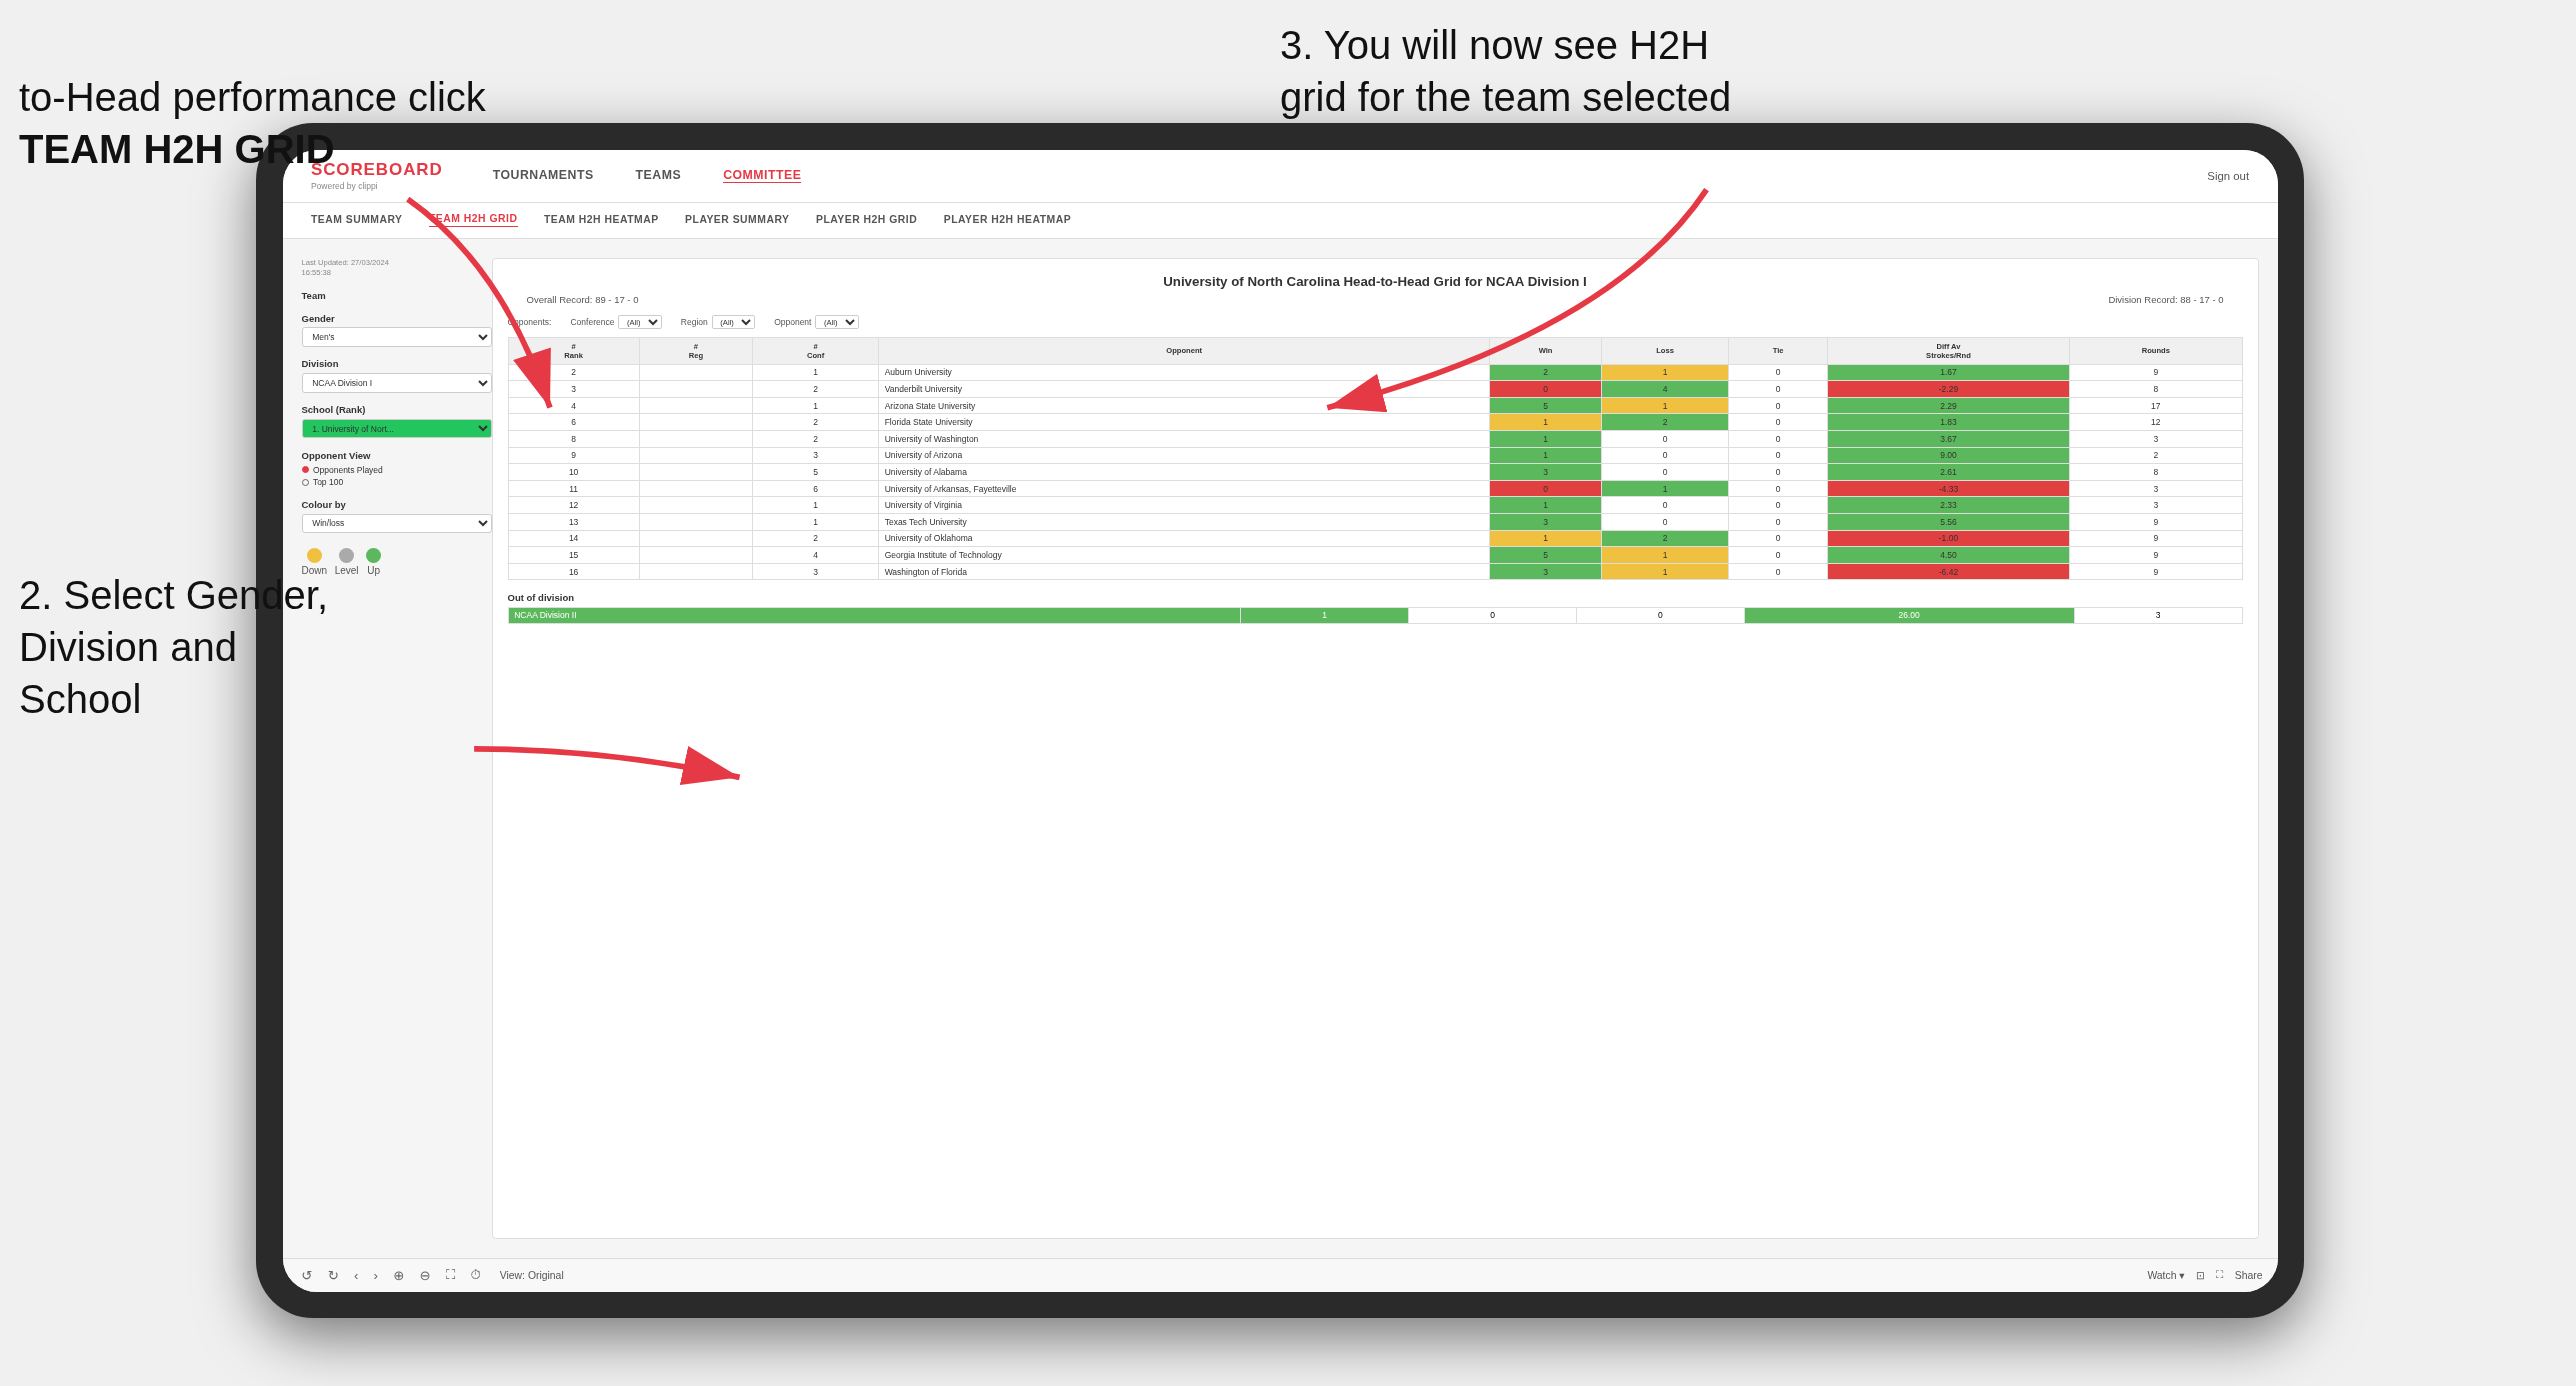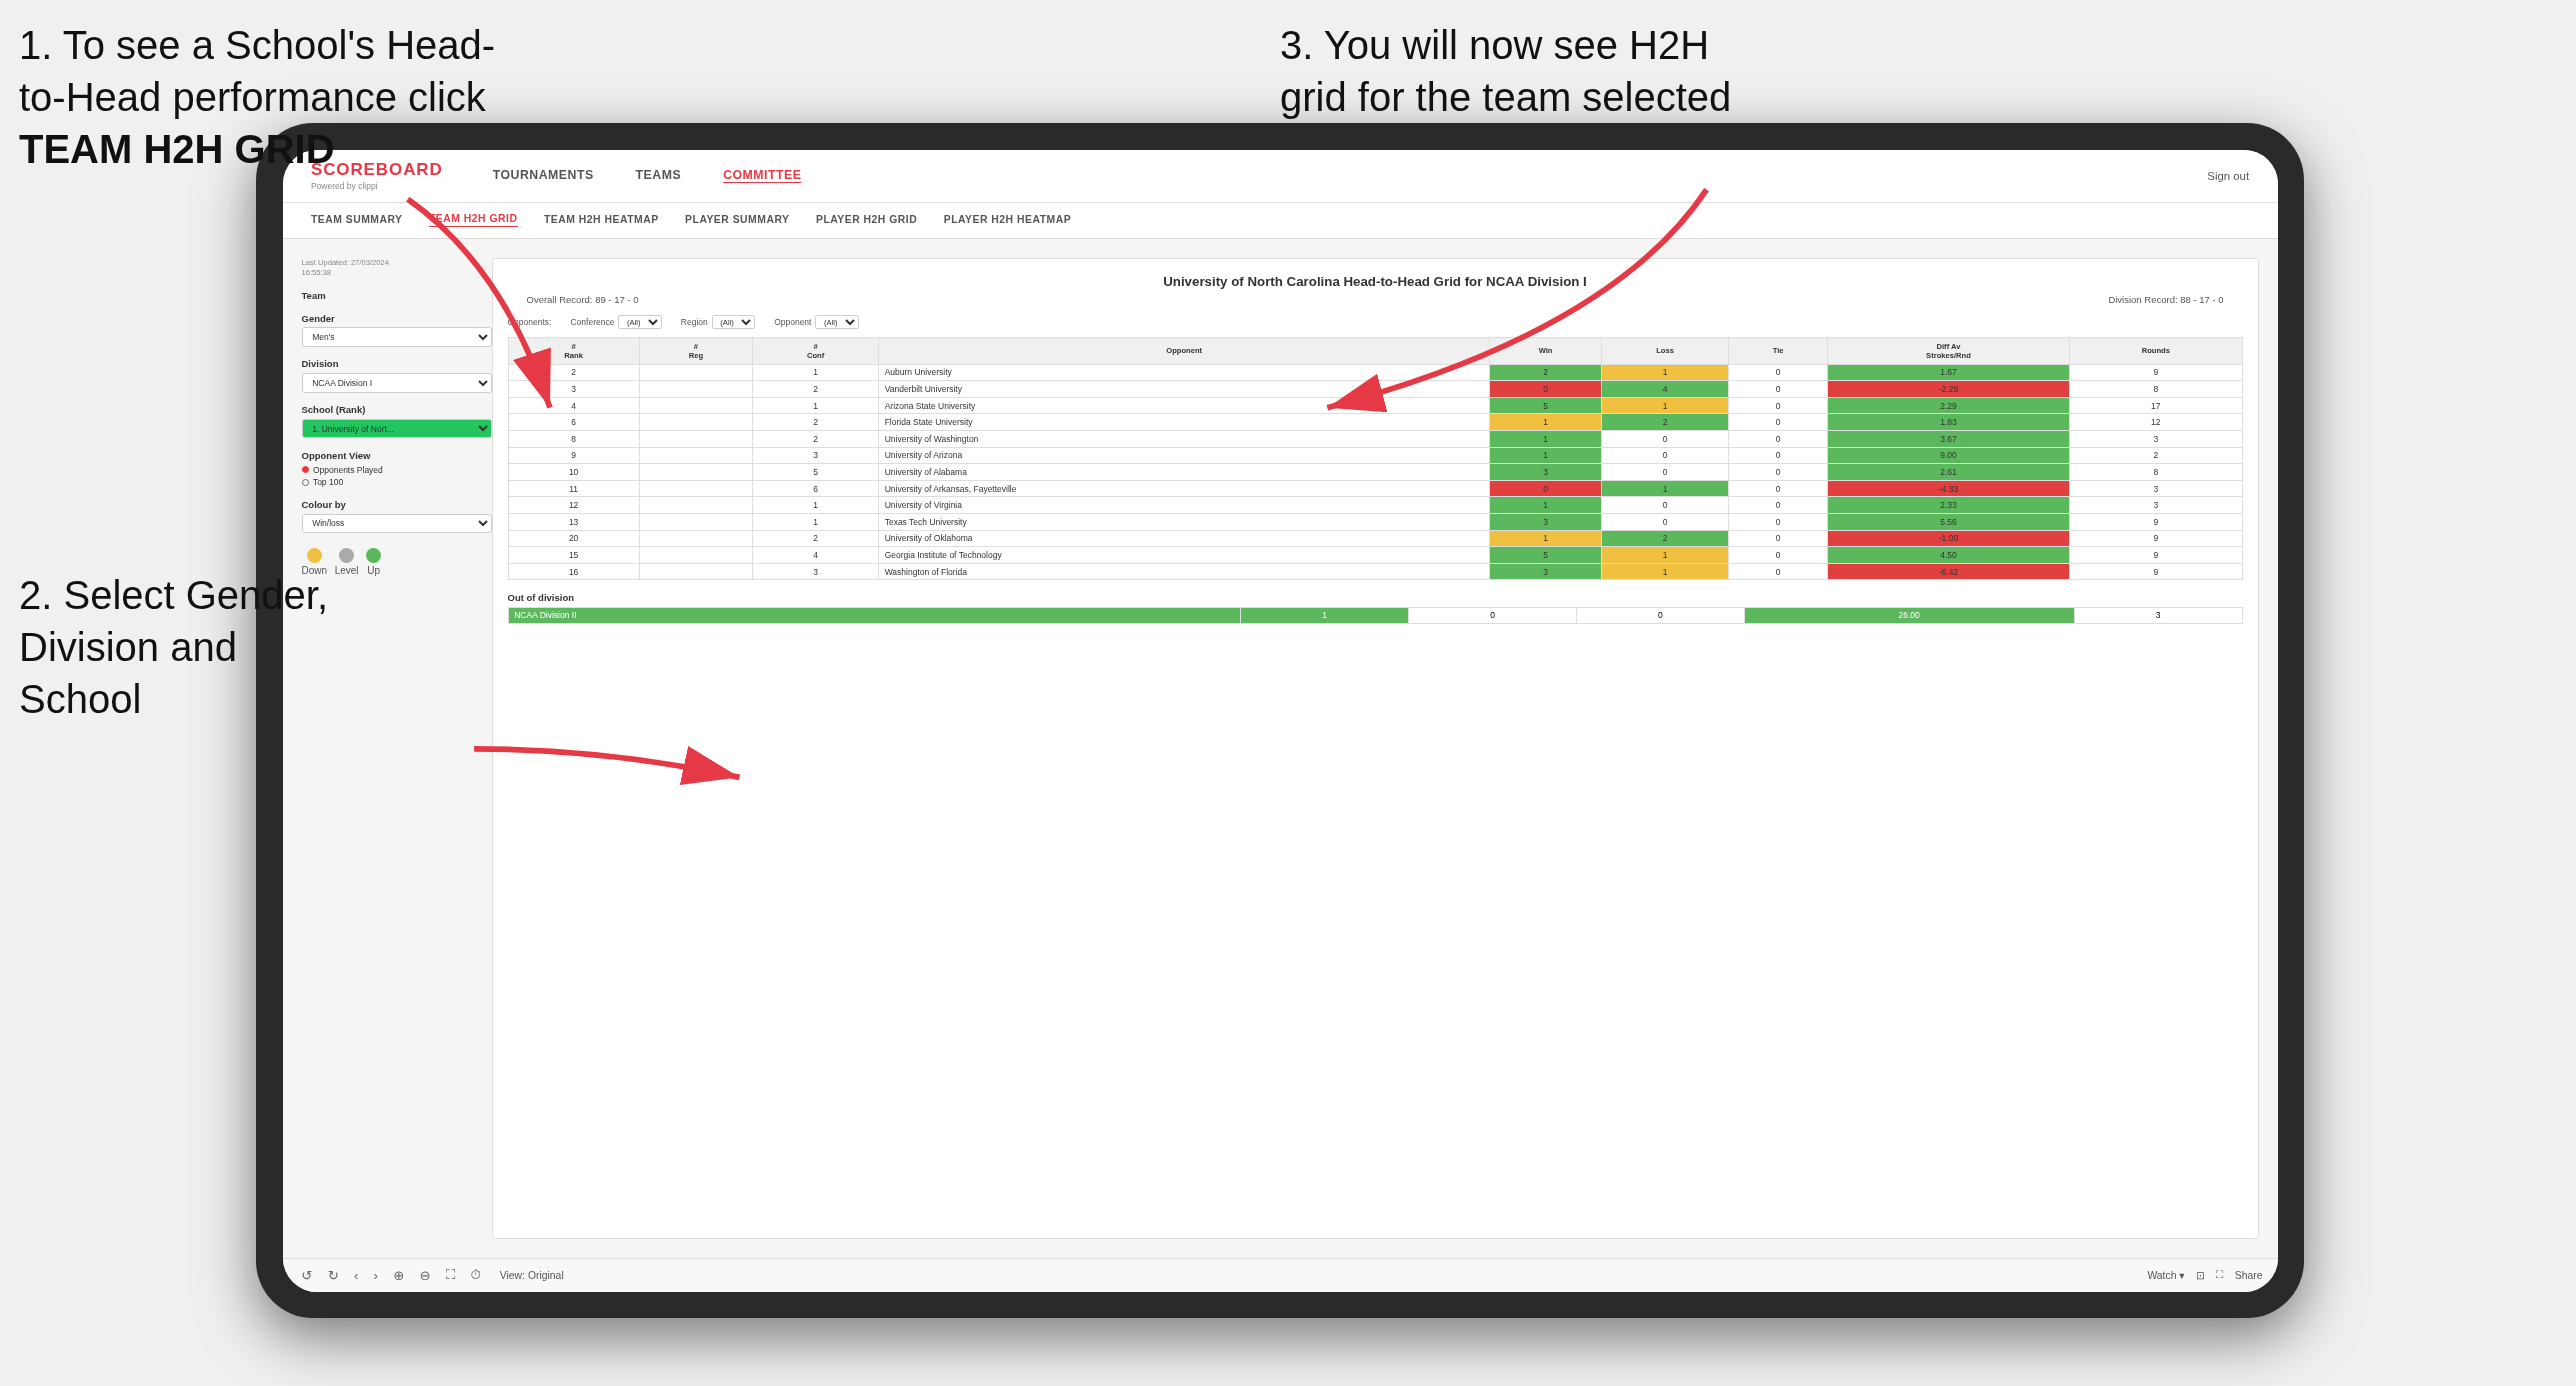--- a/index.html
+++ b/index.html
@@ -646,21 +646,21 @@
                   <td></td>
                   <td>1</td>
                   <td class="name-col">Texas Tech University</td>
                   <td class="cell-green">3</td>
                   <td class="cell-neutral">0</td>
                   <td class="cell-neutral">0</td>
                   <td class="cell-green">5.56</td>
                   <td>9</td>
                 </tr>
                 <tr>
-                  <td>20</td>
+                  <td>14</td>
                   <td></td>
                   <td>2</td>
                   <td class="name-col">University of Oklahoma</td>
                   <td class="cell-yellow">1</td>
                   <td class="cell-green">2</td>
                   <td class="cell-neutral">0</td>
                   <td class="cell-red">-1.00</td>
                   <td>9</td>
                 </tr>
                 <tr>
@@ -720,21 +720,21 @@
           <span class="toolbar-right-btn">⛶</span>
           <span class="toolbar-right-btn">Share</span>
         </div>
       </div>
 
     </div>
   </div>
 </div>
 
 <div class="annotation" style="left: 19px; top: 19px;">
-  <span>1. To see a School's Head-</span><br>
+  <br>
   <span>to-Head performance click</span><br>
   <strong>TEAM H2H GRID</strong>
 </div>
 
 <div class="annotation" style="left: 19px; top: 569px;">
   <span>2. Select Gender,</span><br>
   <span>Division and</span><br>
   <span>School</span>
 </div>
 

